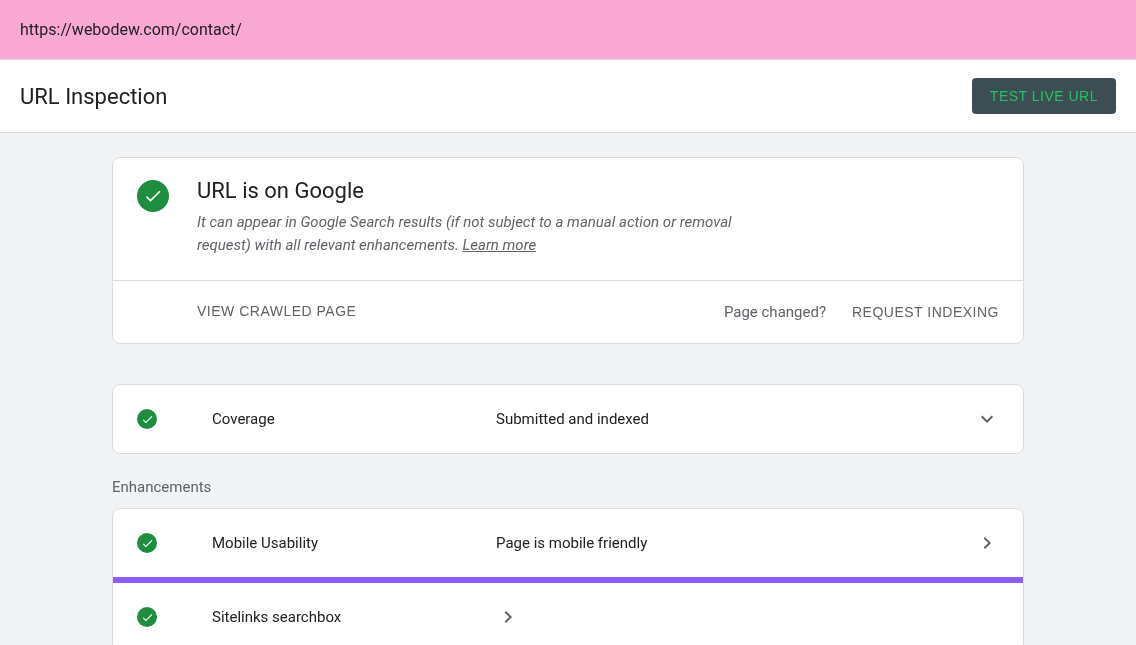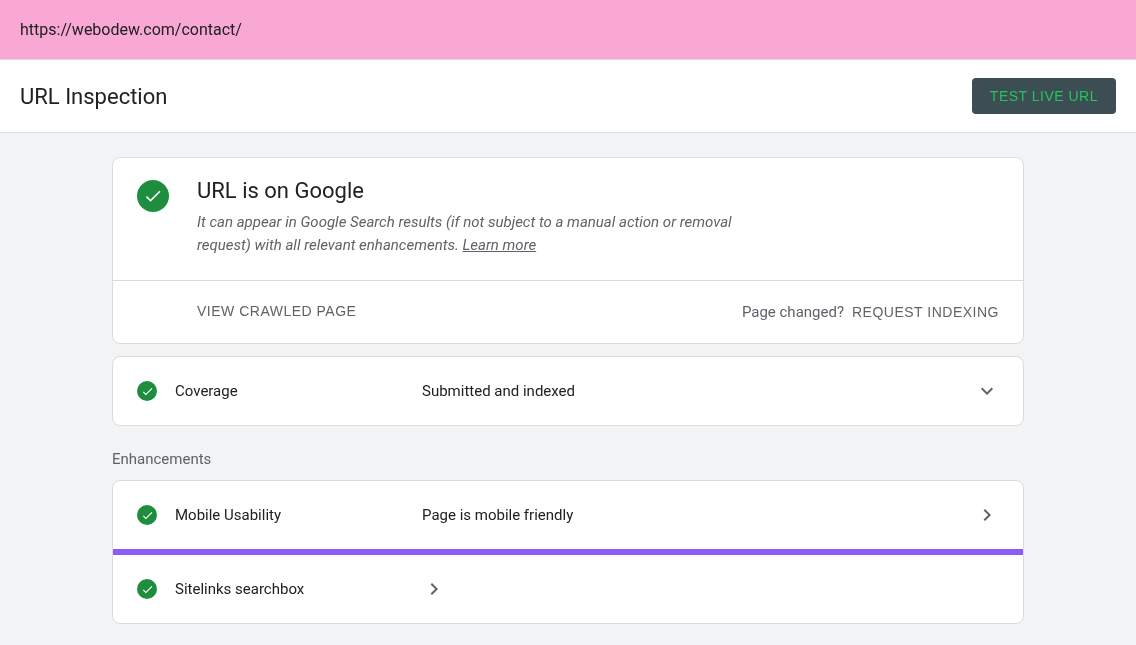--- a/index.html
+++ b/index.html
@@ -55,21 +55,21 @@
       width: 912px;
       margin: 0 auto;
     }
     .card {
       background: #fff;
       border: 1px solid #dadce0;
       border-radius: 8px;
       overflow: hidden;
     }
     .status-card {
-      margin-bottom: 12px;
+      margin-bottom: 40px;
     }
     .status-top {
       display: flex;
       padding: 20px 24px 24px;
       gap: 28px;
     }
     .check-circle-large {
       width: 32px;
       height: 32px;
       background: #1e8e3e;
@@ -115,31 +115,32 @@
       border: none;
       color: #5f6368;
       font-size: 14px;
       font-weight: 500;
       letter-spacing: 0.5px;
       cursor: pointer;
     }
     .actions-right {
       display: flex;
       align-items: center;
-      gap: 8px;
+      gap: 26px;
     }
     .page-changed {
       color: #5f6368;
       font-size: 15px;
     }
     .panel-row {
       display: flex;
       align-items: center;
       padding: 22px 24px;
       cursor: pointer;
+      gap: 37px;
     }
     .panel-row + .panel-row {
       border-top: 6px solid #8b5cf6;
     }
     .check-circle-small {
       width: 20px;
       height: 20px;
       background: #1e8e3e;
       border-radius: 50%;
       display: flex;

